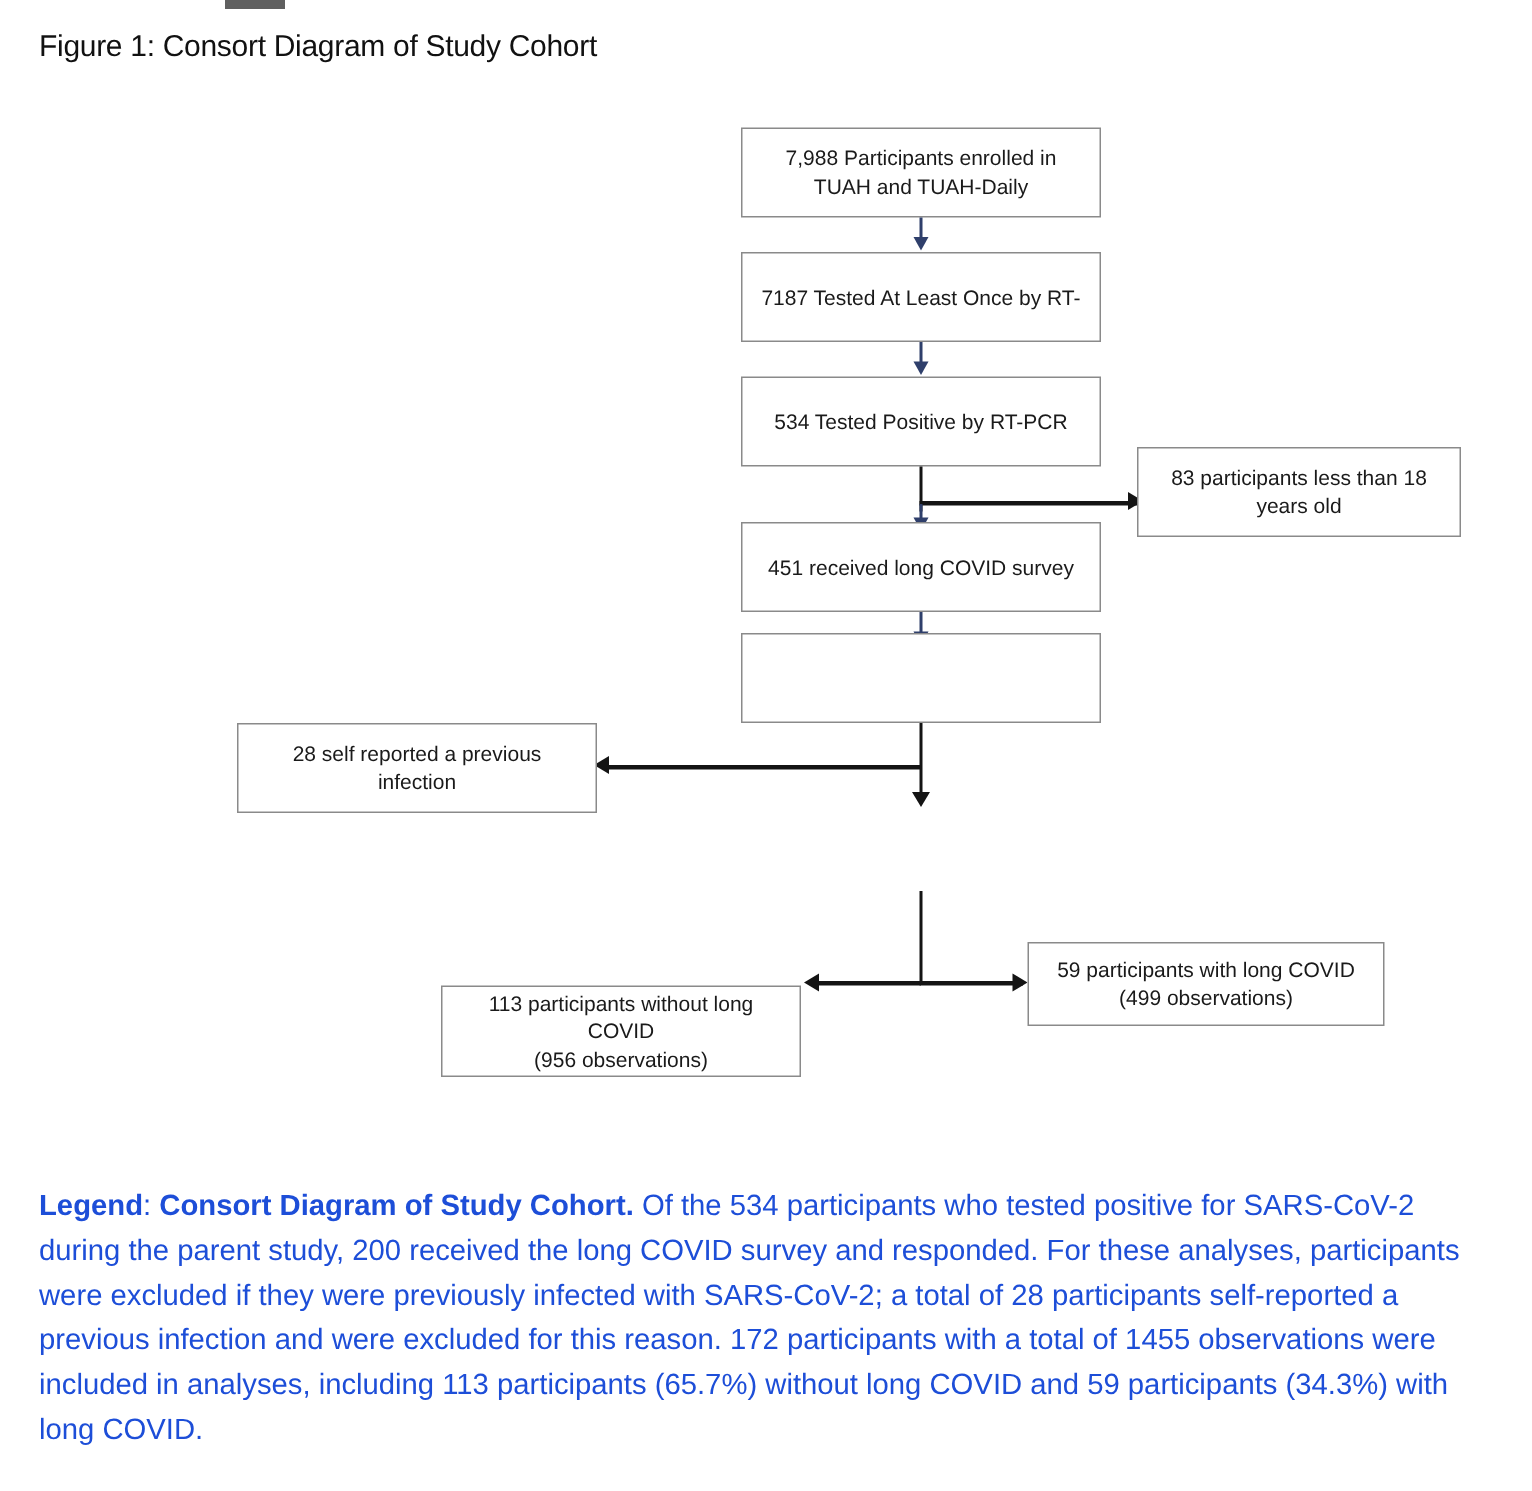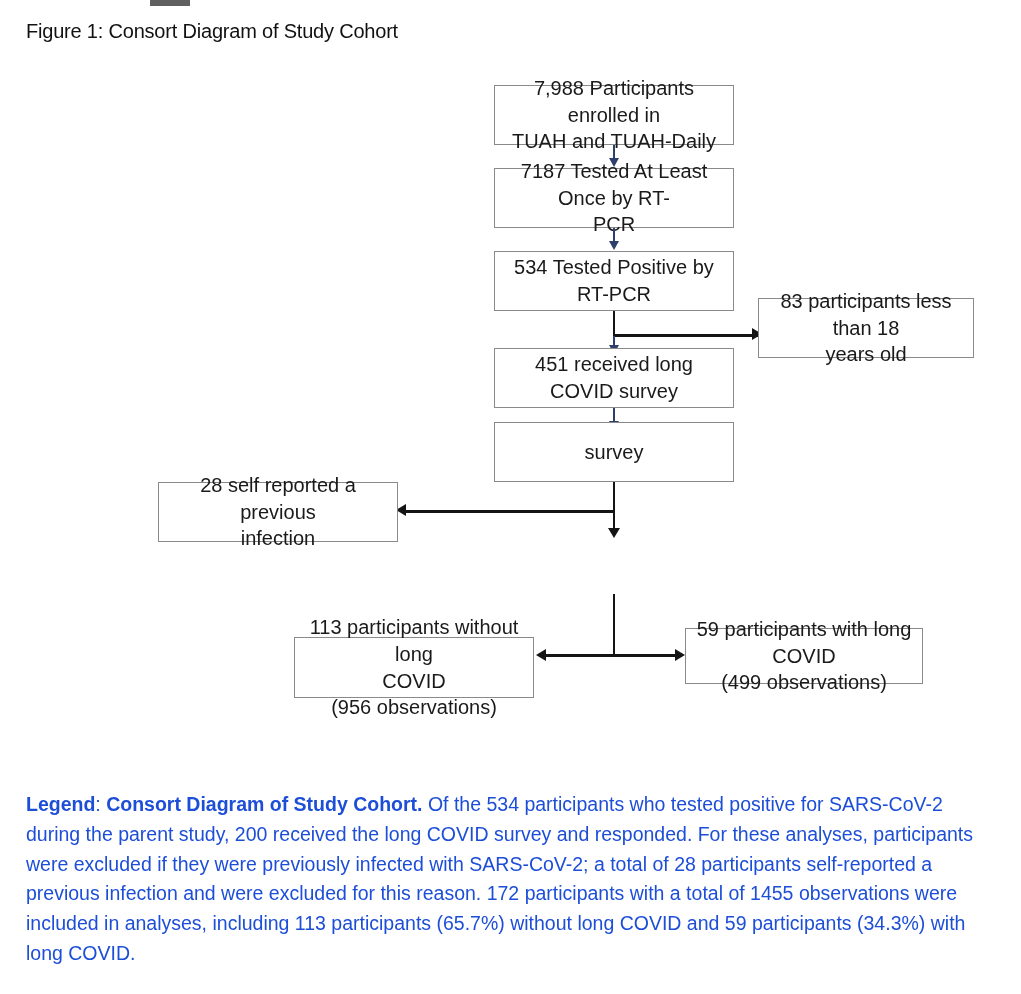--- a/index.html
+++ b/index.html
@@ -51,21 +51,21 @@
 
   .node {
     position: absolute;
     border: 1.6px solid #8a8a8a;
     background: #ffffff;
     display: flex;
     align-items: center;
     justify-content: center;
     text-align: center;
     font-family: "Liberation Sans", sans-serif;
-    font-size: 20px;
+    font-size: 14px;
     line-height: 1.33;
     color: #1a1a1a;
     padding: 4px 10px;
   }
   .node span { display: block; width: 100%; }
 
   
   .vline  { position: absolute; width: 2.2px; background: #2f3f6b; }
   .vline-k{ position: absolute; width: 2.6px; background: #141414; }
   .hline-k{ position: absolute; height: 2.6px; background: #141414; }
@@ -128,21 +128,20 @@
       <span>TUAH and TUAH-Daily</span>
     </span>
   </div>
 
   <div class="vline" style="left:612.9px; top:85px; height:16px;"></div>
   <div class="arrow-down-blue" style="left:608.5px; top:98px;"></div>
 
   <div class="node" style="left:494px; top:108px; width:240px; height:60px;">
     <span>
       <span>7187 Tested At Least Once by RT-</span>
-      <span>PCR</span>
     </span>
   </div>
 
   <div class="vline" style="left:612.9px; top:168px; height:16px;"></div>
   <div class="arrow-down-blue" style="left:608.5px; top:181px;"></div>
 
   <div class="node" style="left:494px; top:191px; width:240px; height:60px;">
     <span>
       <span>534 Tested Positive by RT-PCR</span>
     </span>
@@ -165,21 +164,20 @@
     <span>
       <span>451 received long COVID survey</span>
     </span>
   </div>
 
   <div class="vline" style="left:612.9px; top:348px; height:16px;"></div>
   <div class="arrow-down-blue" style="left:608.5px; top:361px;"></div>
 
   <div class="node" style="left:494px; top:362px; width:240px; height:60px;">
     <span>
-      <span>survey</span>
     </span>
   </div>
 
   <div class="vline-k" style="left:612.7px; top:422px; height:53px;"></div>
   <div class="hline-k" style="left:403px; top:450px; width:211px;"></div>
   <div class="arrow-left-black" style="left:396px; top:444px;"></div>
   <div class="arrow-down-black" style="left:607.7px; top:468px;"></div>
 
   <div class="node" style="left:158px; top:422px; width:240px; height:60px;">
     <span>
@@ -188,21 +186,21 @@
     </span>
   </div>
 
 
   <div class="vline-k" style="left:612.7px; top:534px; height:62px;"></div>
   <div class="hline-k" style="left:545px; top:594px; width:69px;"></div>
   <div class="hline-k" style="left:612.7px; top:594px; width:69px;"></div>
   <div class="arrow-left-black" style="left:536px; top:589px;"></div>
   <div class="arrow-right-black" style="left:675px; top:589px;"></div>
 
-  <div class="node" style="left:294px; top:577px; width:240px; height:61px;">
+  <div class="node" style="left:294px; top:597px; width:240px; height:61px;">
     <span>
       <span>113 participants without long</span>
       <span>COVID</span>
       <span>(956 observations)</span>
     </span>
   </div>
 
   <div class="node" style="left:685px; top:568px; width:238px; height:56px;">
     <span>
       <span>59 participants with long COVID</span>

